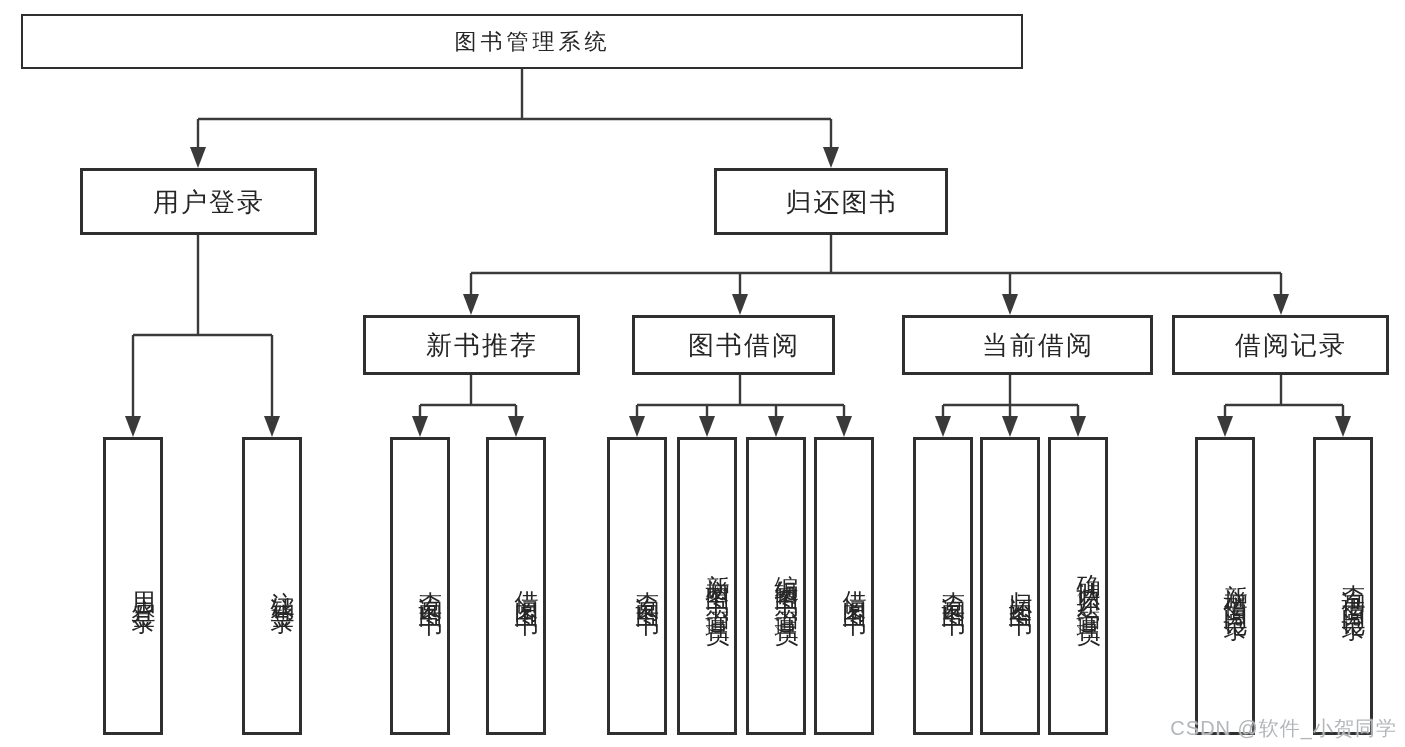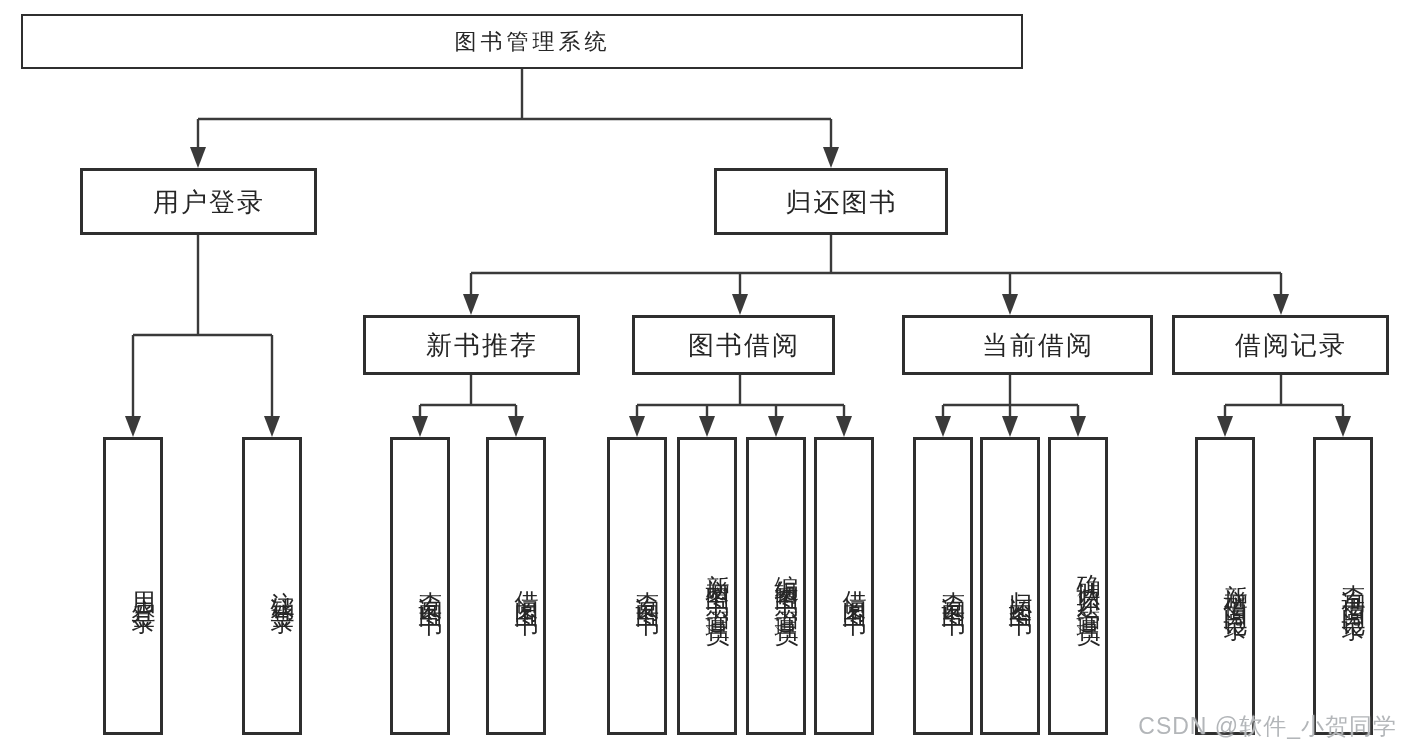--- a/index.html
+++ b/index.html
@@ -43,21 +43,21 @@
     text-orientation: mixed;
     font-size: 24px;
     letter-spacing: 7px;
     line-height: 1;
     white-space: nowrap;
   }
   #watermark {
     position: absolute;
     right: 8px;
     bottom: 5px;
-    font-size: 23px;
+    font-size: 20px;
     letter-spacing: 1px;
     color: var(--watermark, #b3b6b9);
     z-index: 5;
     text-shadow: 0 0 2px #ffffff;
   }
 </style>
 </head>
 <body>
 
 <div id="canvas">

